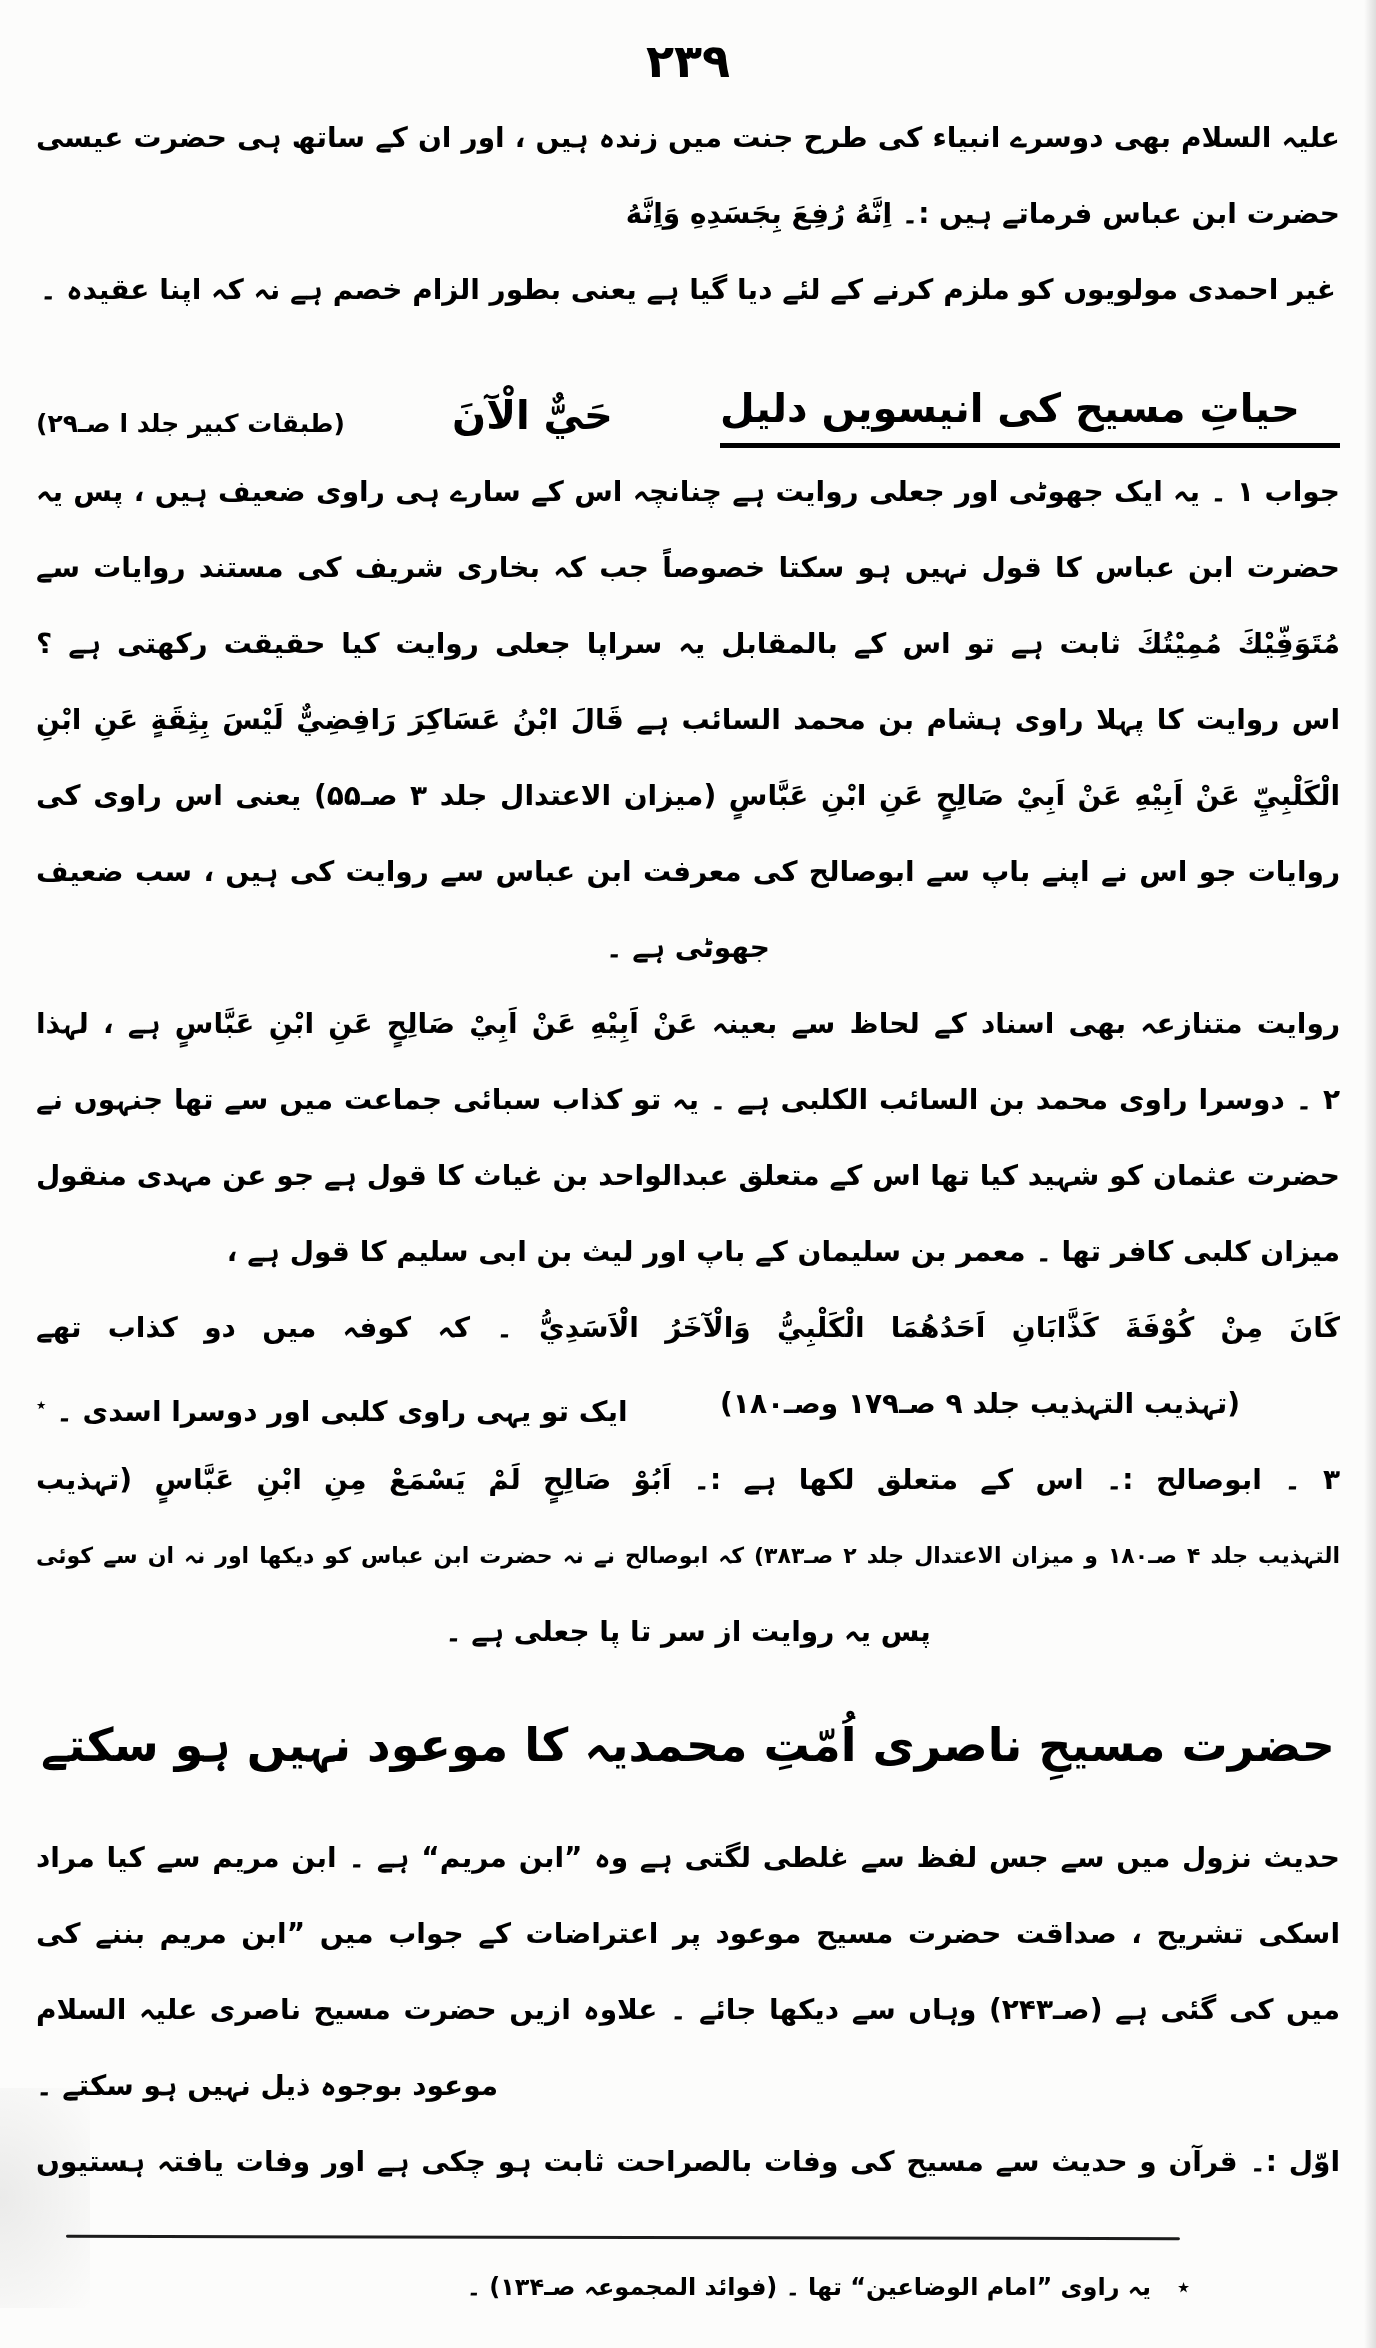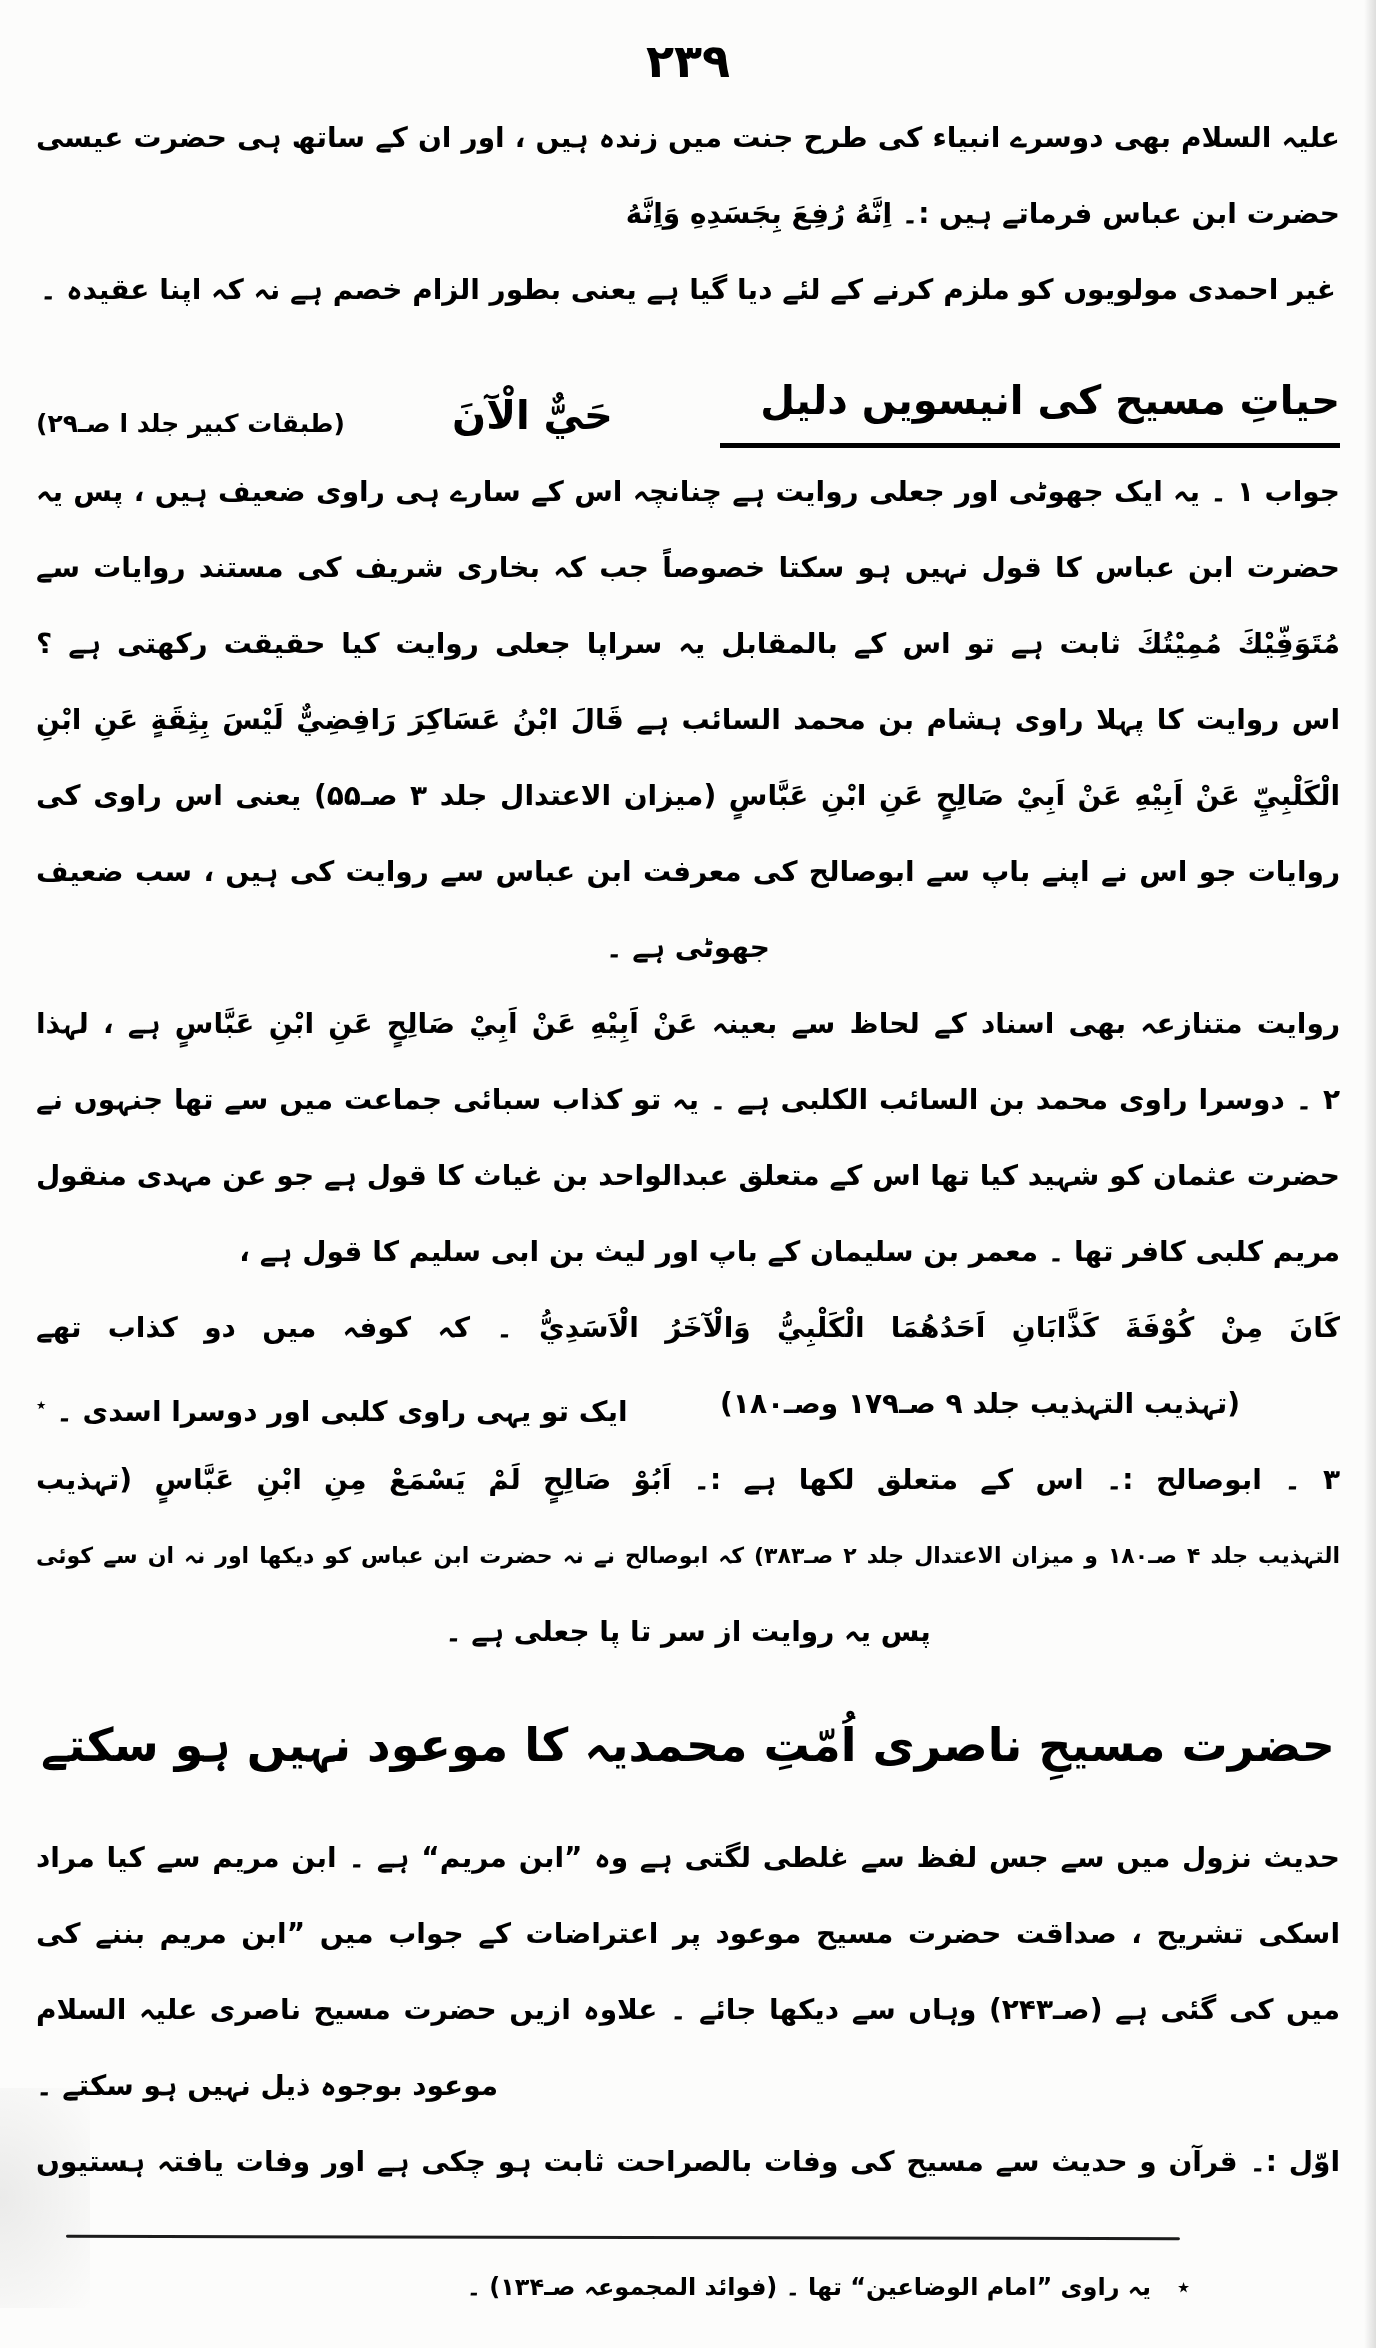--- a/index.html
+++ b/index.html
@@ -40,23 +40,23 @@
   .introline { padding-left:270px; }
   .small  { font-size:22px; }
   .indent-right { text-align:left; padding-right:210px; }
 
   .dalil-row {
     display:flex; justify-content:space-between; align-items:flex-end;
     height:120px; margin-bottom:6px;
   }
   .dalil-heading {
     font-size:40px; font-weight:bold;
-    min-width:620px; text-align:right;
+    min-width:620px; text-align:left;
     border-bottom:5px solid #000;
-    padding-bottom:20px;
+    padding-bottom:12px;
   }
   .dalil-arabic { font-size:40px; font-weight:bold; padding-bottom:10px; }
   .dalil-ref    { font-size:25px; font-weight:bold; padding-bottom:10px;text-align:center; }
 
   .refrow {
     display:flex; justify-content:space-between;
     height:76px; line-height:76px;
     font-size:28px; font-weight:bold;
     padding-right:100px;
   }
@@ -103,21 +103,21 @@
   <div class="ln just">مُتَوَفِّيْكَ مُمِيْتُكَ ثابت ہے تو اس کے بالمقابل یہ سراپا جعلی روایت کیا حقیقت رکھتی ہے ؟</div>
 
   <div class="ln just">اس روایت کا پہلا راوی ہشام بن محمد السائب ہے قَالَ ابْنُ عَسَاكِرَ رَافِضِيٌّ لَيْسَ بِثِقَةٍ عَنِ ابْنِ</div>
   <div class="ln just">الْكَلْبِيِّ عَنْ اَبِيْهِ عَنْ اَبِيْ صَالِحٍ عَنِ ابْنِ عَبَّاسٍ (میزان الاعتدال جلد ۳ صـ۵۵) یعنی اس راوی کی تمام وہ</div>
   <div class="ln just">روایات جو اس نے اپنے باپ سے ابوصالح کی معرفت ابن عباس سے روایت کی ہیں ، سب ضعیف ہیں اور</div>
   <div class="ln center">جھوٹی ہے ۔</div>
   <div class="ln just">روایت متنازعہ بھی اسناد کے لحاظ سے بعینہ عَنْ اَبِيْهِ عَنْ اَبِيْ صَالِحٍ عَنِ ابْنِ عَبَّاسٍ ہے ، لہذا</div>
 
   <div class="ln just">۲ ۔ دوسرا راوی محمد بن السائب الکلبی ہے ۔ یہ تو کذاب سبائی جماعت میں سے تھا جنہوں نے</div>
   <div class="ln just">حضرت عثمان کو شہید کیا تھا اس کے متعلق عبدالواحد بن غیاث کا قول ہے جو عن مہدی منقول ہے کہ یہ</div>
-  <div class="ln right">مریم کلبی کافر تھا ۔ معمر بن سلیمان کے باپ اور لیث بن ابی سلیم کا قول ہے ،</div>
+  <div class="ln right">میزان کلبی کافر تھا ۔ معمر بن سلیمان کے باپ اور لیث بن ابی سلیم کا قول ہے ،</div>
   <div class="ln just">كَانَ مِنْ كُوْفَةَ كَذَّابَانِ اَحَدُهُمَا الْكَلْبِيُّ وَالْآخَرُ الْاَسَدِيُّ ۔ کہ کوفہ میں دو کذاب تھے</div>
 
   <div class="refrow">
     <span>(تہذیب التہذیب جلد ۹ صـ۱۷۹ وصـ۱۸۰)</span>
     <span><span>ایک تو یہی راوی کلبی اور دوسرا اسدی ۔</span><span class="fnmark">٭</span></span>
   </div>
 
   <div class="ln just">۳ ۔ ابوصالح :۔ اس کے متعلق لکھا ہے :۔ اَبُوْ صَالِحٍ لَمْ يَسْمَعْ مِنِ ابْنِ عَبَّاسٍ (تہذیب</div>
   <div class="ln just small">التہذیب جلد ۴ صـ۱۸۰ و میزان الاعتدال جلد ۲ صـ۳۸۳) کہ ابوصالح نے نہ حضرت ابن عباس کو دیکھا اور نہ ان سے کوئی حدیث سنی ۔</div>
   <div class="ln center">پس یہ روایت از سر تا پا جعلی ہے ۔</div>

